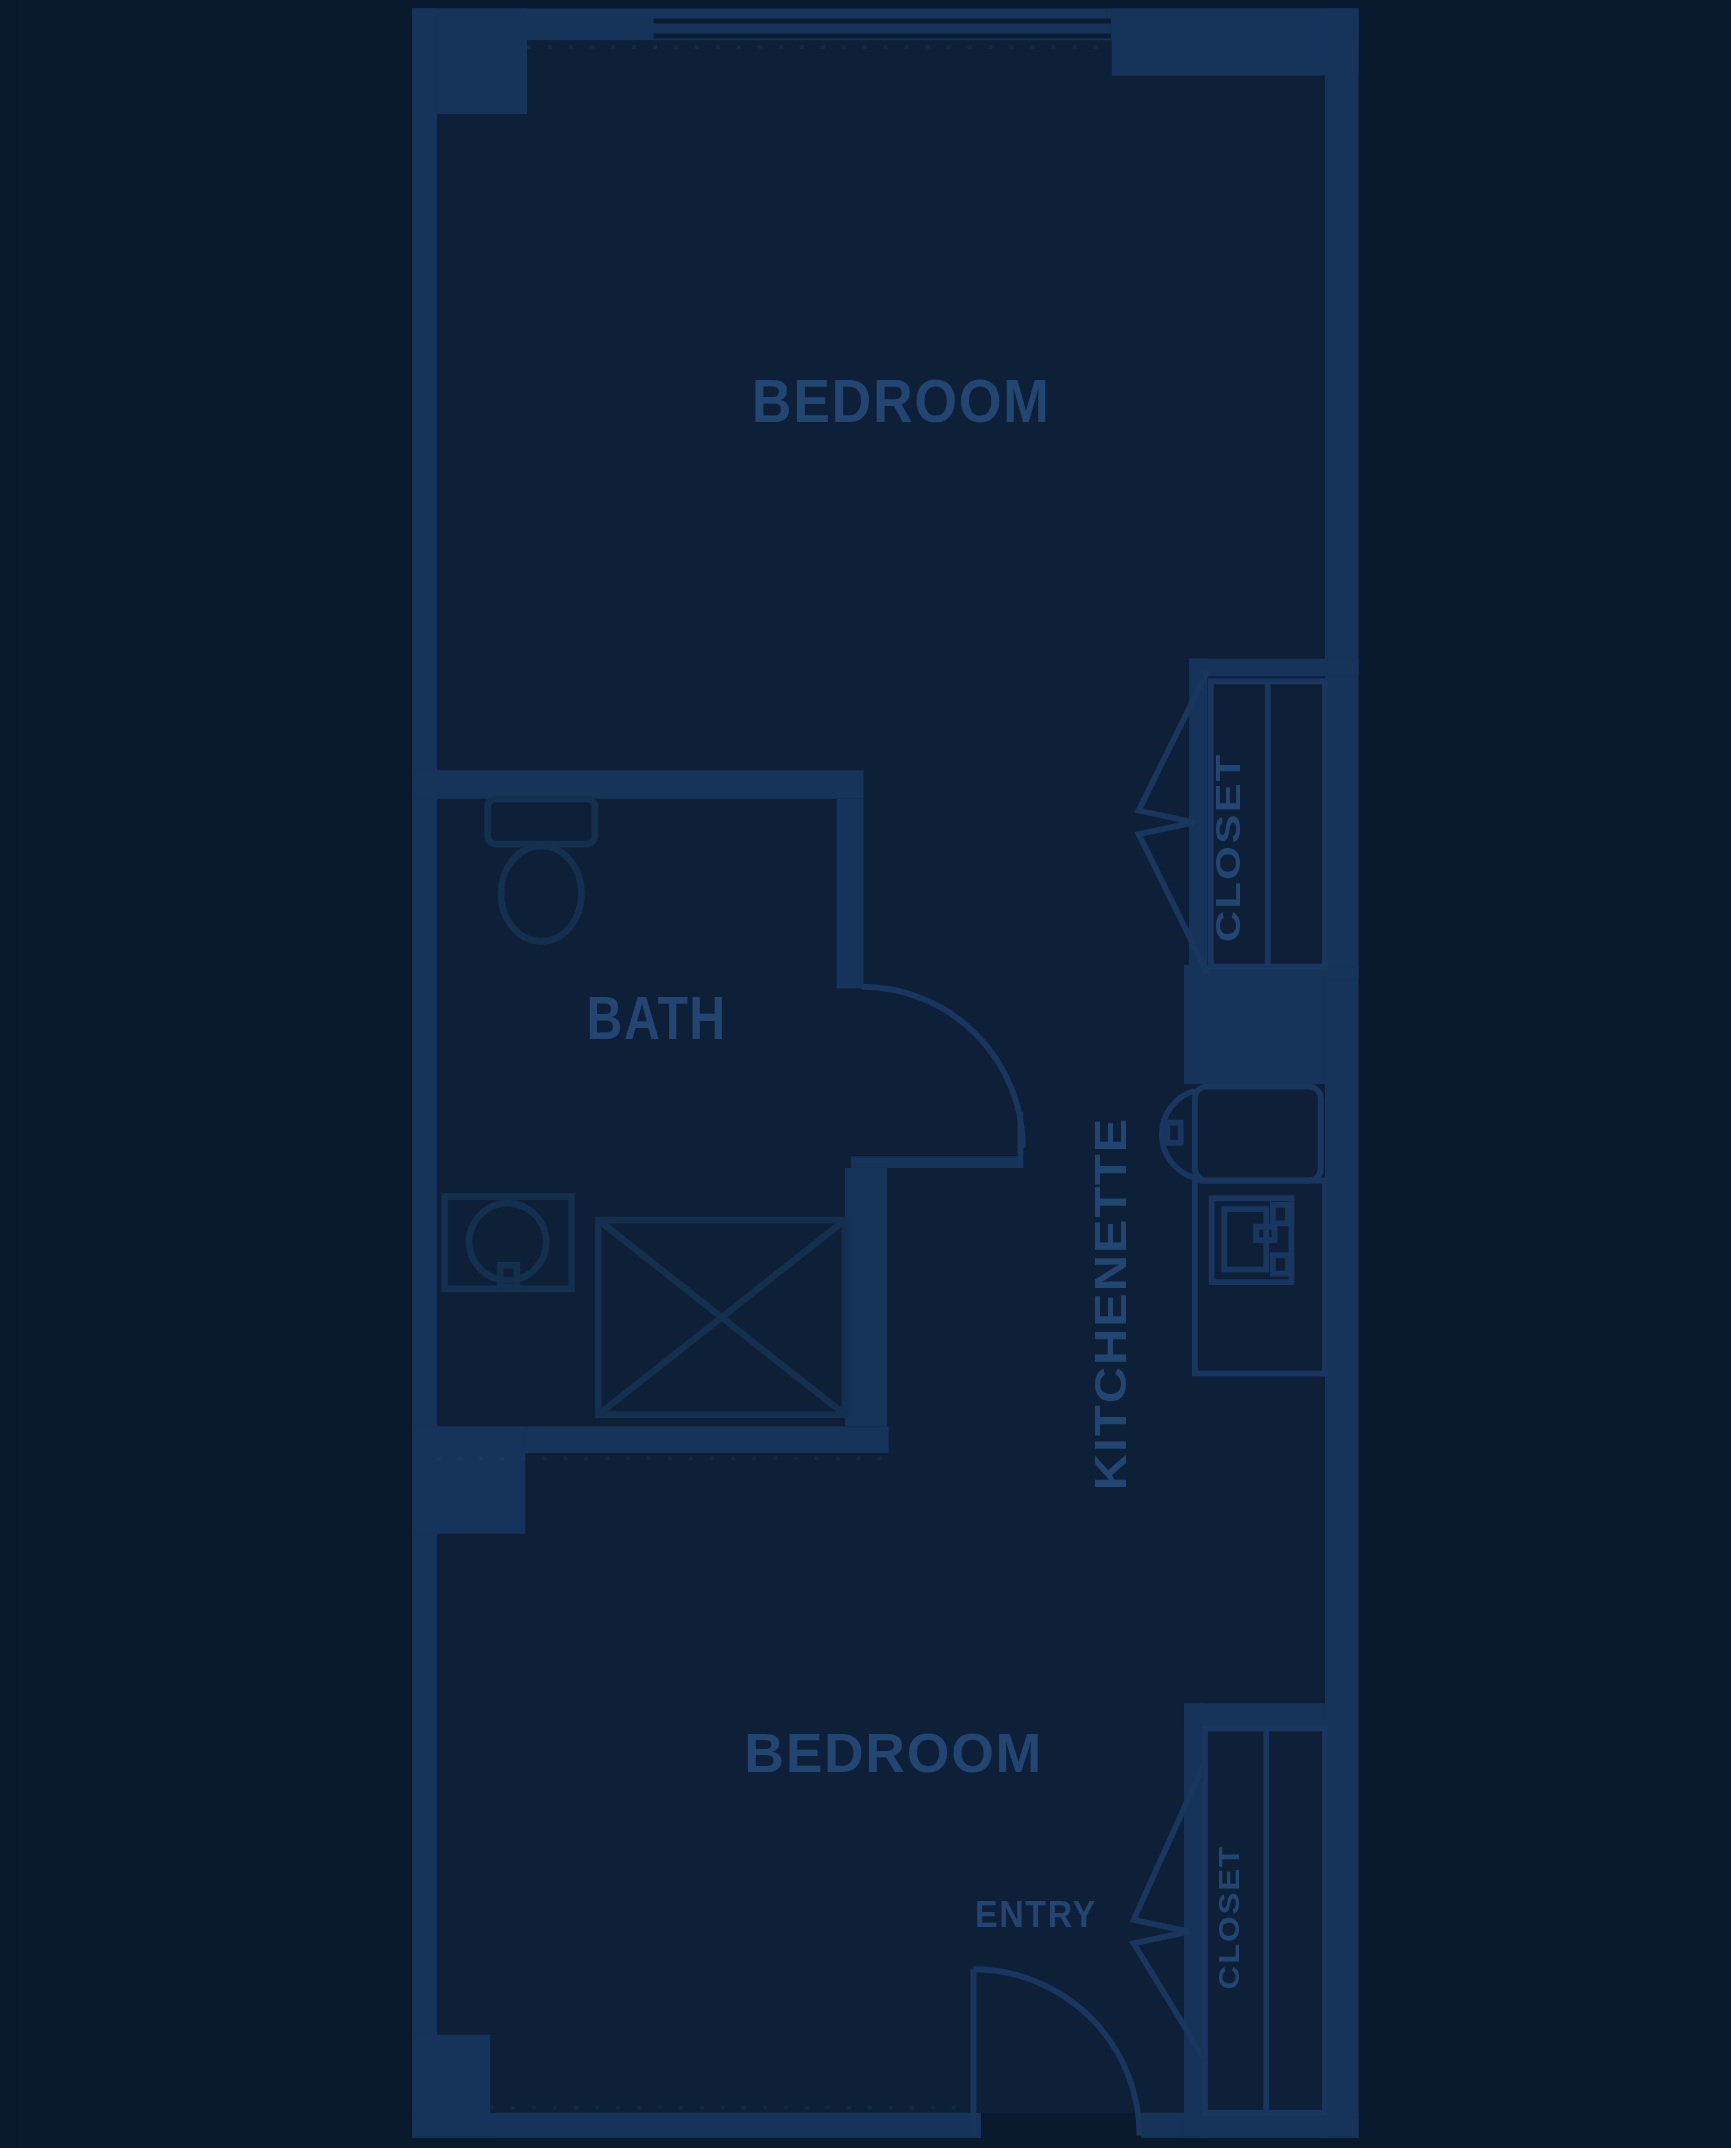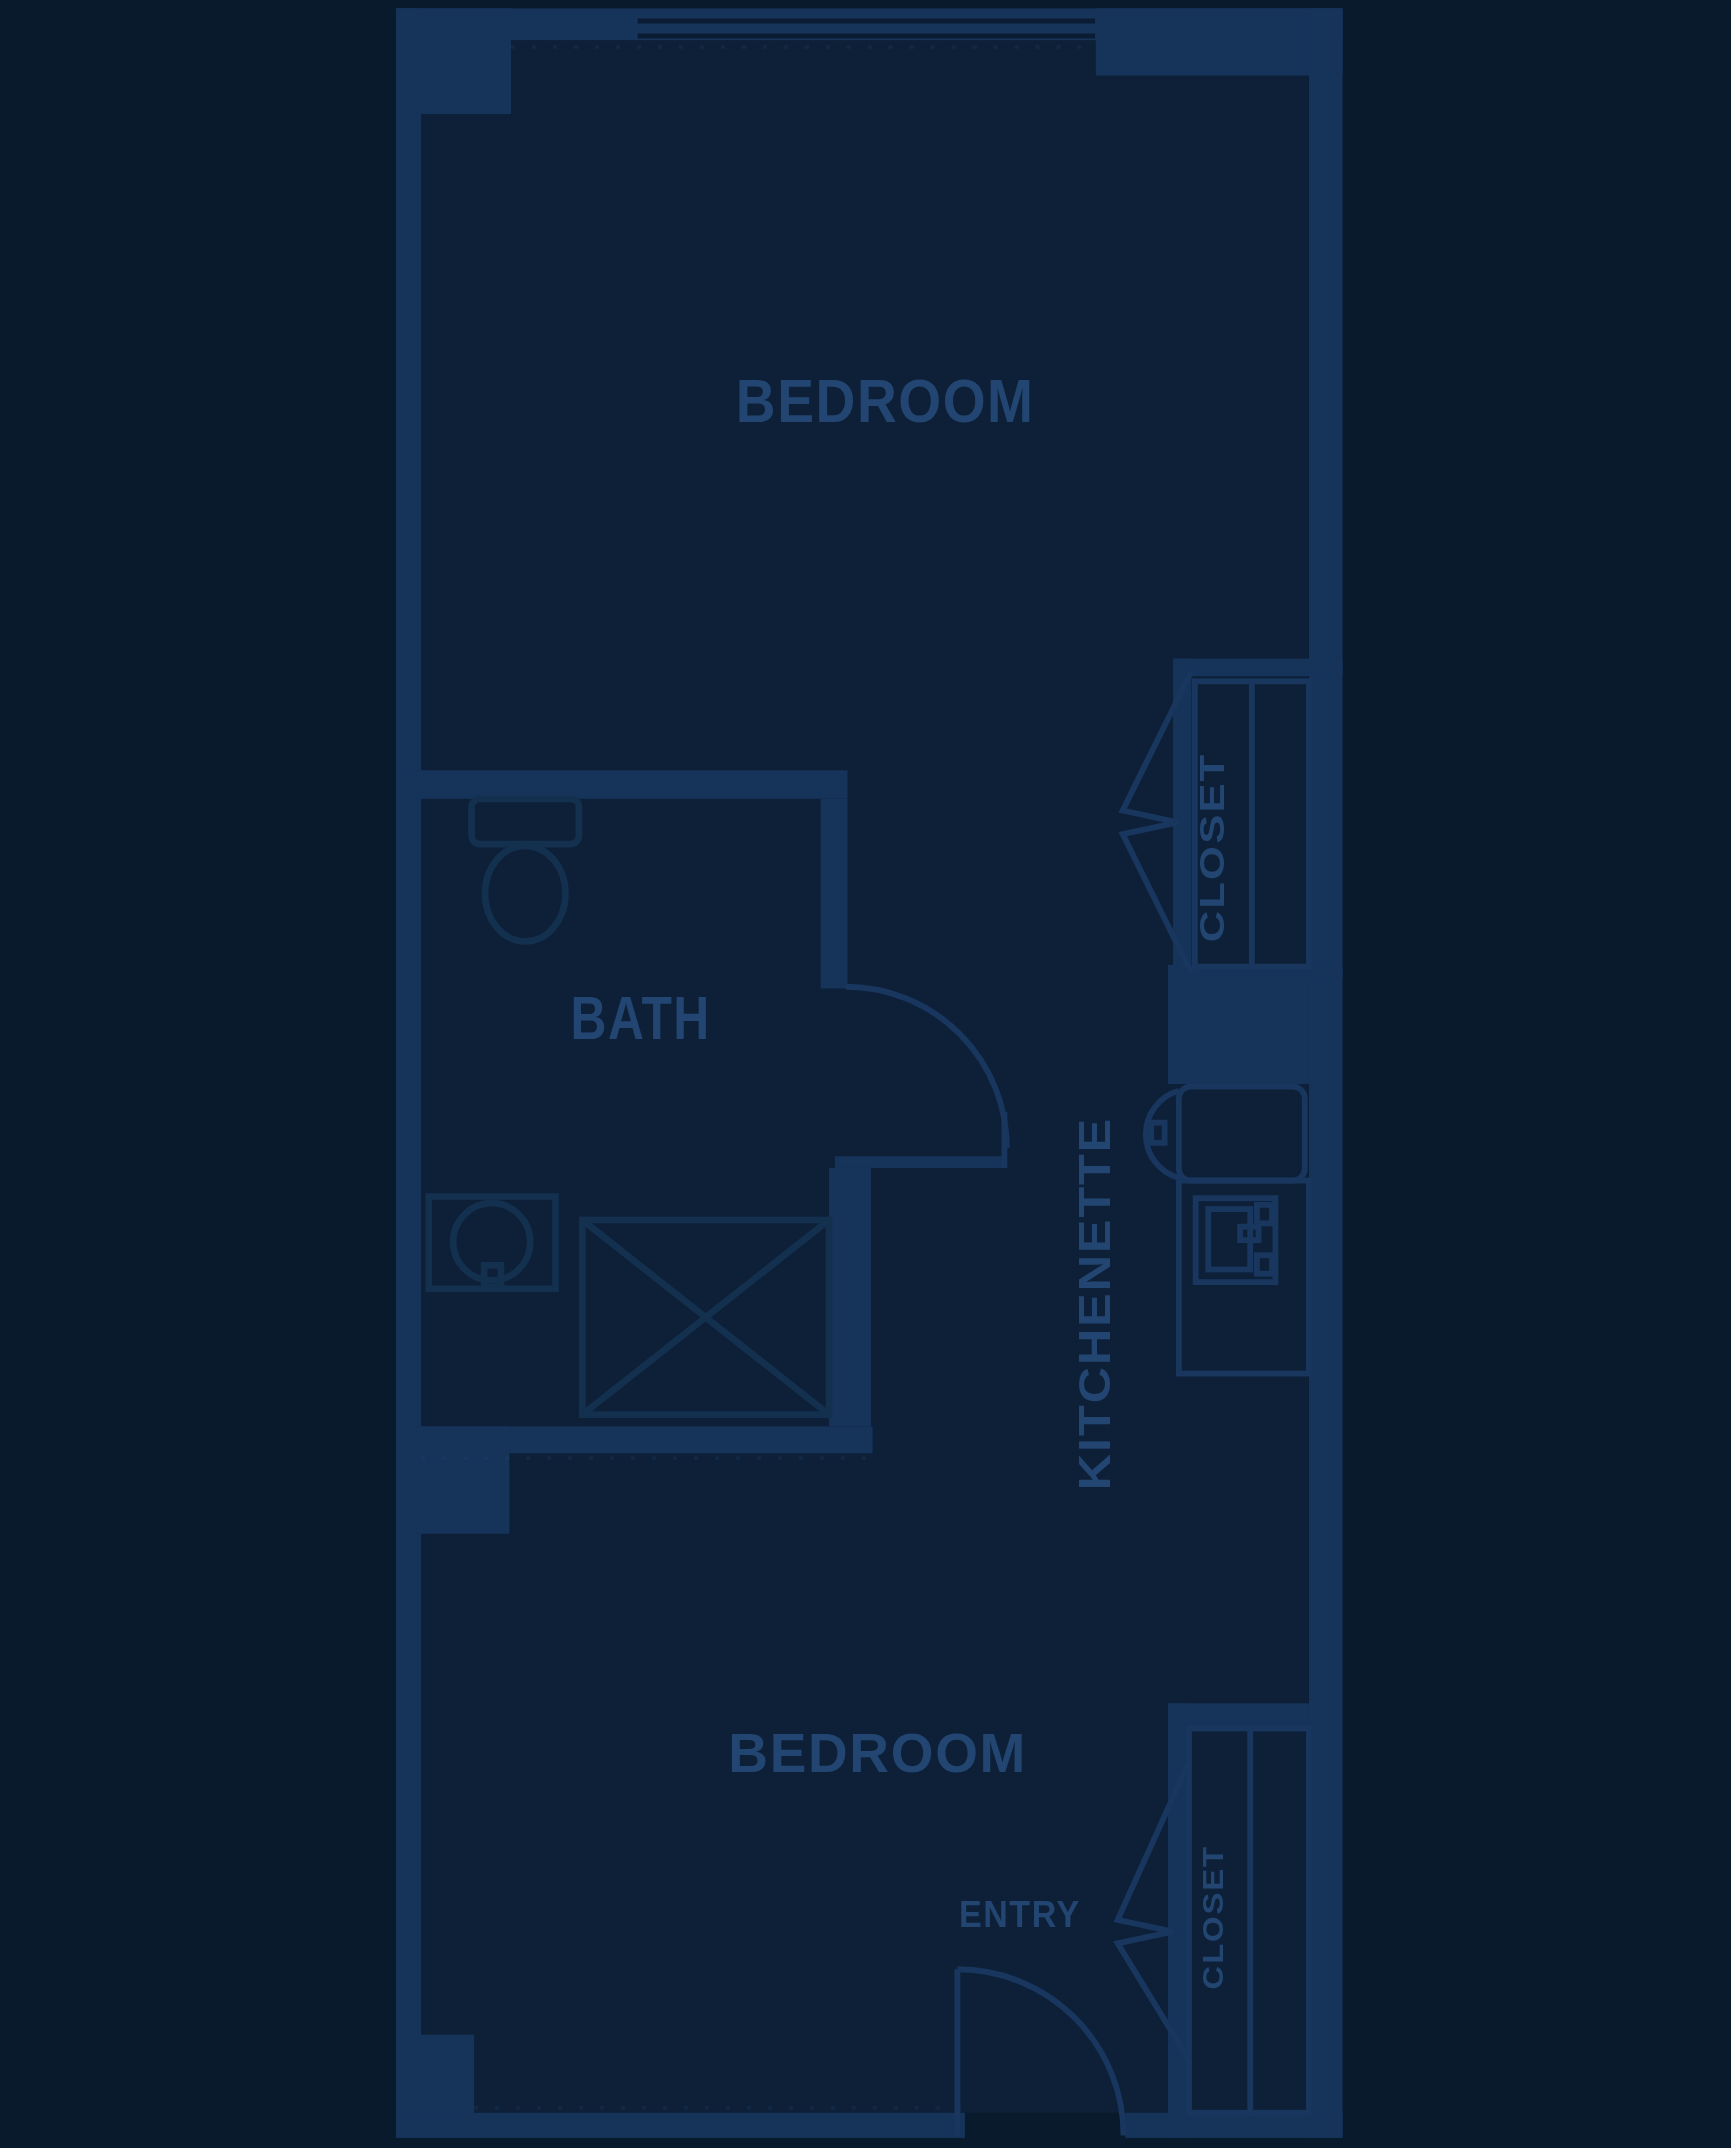--- a/index.html
+++ b/index.html
@@ -1,21 +1,21 @@
 <!DOCTYPE html>
 <html style="--page-bg: #0a1a2d; --floor: #0d2038; --wall: #16335a; --line: #18365e; --dim-line: #14304f; --label: #224671; --window-gap: #0a1c33;font-size:13.4px"><head>
 <meta charset="utf-8">
 <style>
   :root{
     --page-bg:#0a1a2d; --floor:#0d2038; --wall:#16335a; --line:#18365e;
     --dim-line:#14304f; --label:#224671; --window-gap:#0a1c33;
   }
   html,body{margin:0;padding:0;background:var(--page-bg);}
   body{width:1731px;height:2148px;overflow:hidden;font-family:"Liberation Sans",sans-serif;}
-  .plan-wrap{position:absolute;inset:0;}
+  .plan-wrap{position:absolute;inset:0;margin-left:16px;}
   svg{display:block;}
   .wall{fill:var(--wall);stroke:none;}
   .fixture{stroke:var(--dim-line);stroke-width:8;fill:none;}
   .outline{stroke:var(--line);stroke-width:7;fill:none;}
   .door{stroke:var(--line);stroke-width:7;fill:none;}
   .room-label{fill:var(--label);font-weight:bold;letter-spacing:2px;}
 </style>
 </head>
 <body>
 

